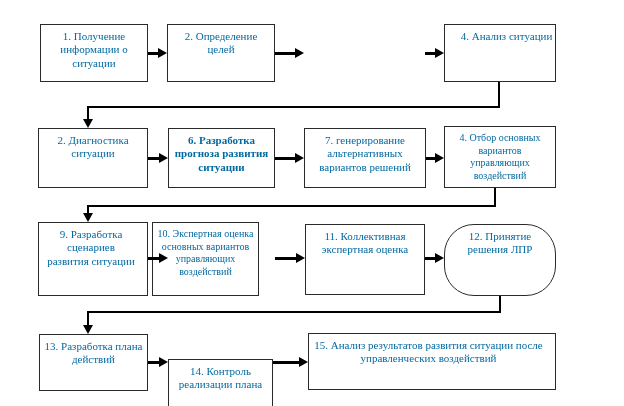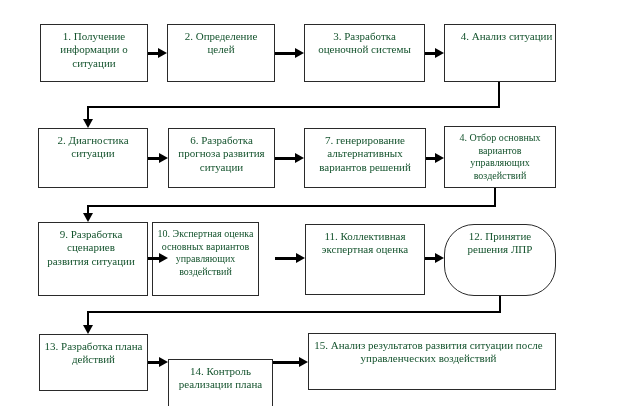--- a/index.html
+++ b/index.html
@@ -1,21 +1,21 @@
 <!DOCTYPE html>
 <html><head>
 <meta charset="utf-8">
 <style>
   html,body { margin:0; padding:0; background:#ffffff; }
   .stage {
     position:relative;
     width:624px; height:406px;
     background:#ffffff;
     font-family:"Liberation Serif", serif;
-    color:#14532d;
+    color:#0369a1;
     overflow:hidden;
   }
   .box {
     position:absolute;
     box-sizing:border-box;
     border:1px solid #2a2a2a;
     background:#ffffff;
     text-align:center;
     font-size:11px;
     line-height:1.22;
@@ -36,25 +36,24 @@
     border-top:9px solid #000000;
   }
 </style>
 </head>
 <body>
 
 <div class="stage">
 
   <div class="box" style="left:40px;  top:24px; width:108px; height:58px;">1. Получение информации о ситуации</div>
   <div class="box" style="left:167px; top:24px; width:108px; height:58px;">2. Определение целей</div>
-  <div class="box" style="left:304px; top:24px; width:121px; height:58px;">3. Разработка оценочной системы</div>
   <div class="box" style="left:444px; top:24px; width:112px; height:58px; padding-left:13px; padding-right:0;">4. Анализ ситуации</div>
 
   <div class="box" style="left:38px;  top:128px; width:110px; height:60px;">2. Диагностика ситуации</div>
-  <div class="box" style="left:168px; top:128px; width:107px; height:60px;">6. Разработка прогноза развития ситуации</div>
+  <div class="box" style="left:168px; top:128px; width:107px; height:60px;font-weight:bold;">6. Разработка прогноза развития ситуации</div>
   <div class="box" style="left:304px; top:128px; width:122px; height:60px;">7. генерирование альтернативных вариантов решений</div>
   <div class="box small" style="left:444px; top:126px; width:112px; height:62px;">4. Отбор основных вариантов управляющих воздействий</div>
 
   <div class="box" style="left:38px;  top:222px; width:110px; height:74px; padding-left:8px; padding-right:12px;">9. Разработка сценариев развития ситуации</div>
   <div class="box small" style="left:152px; top:222px; width:107px; height:74px;">10. Экспертная оценка основных вариантов управляющих воздействий</div>
   <div class="box" style="left:305px; top:224px; width:120px; height:71px;">11. Коллективная экспертная оценка</div>
   <div class="box" style="left:444px; top:224px; width:112px; height:72px;border-radius:30px;">12. Принятие решения ЛПР</div>
 
   <div class="box" style="left:39px;  top:334px; width:109px; height:57px;">13. Разработка плана действий</div>
   <div class="box" style="left:168px; top:339px; width:105px; height:57px;margin-top:20px;">14. Контроль реализации плана</div>

